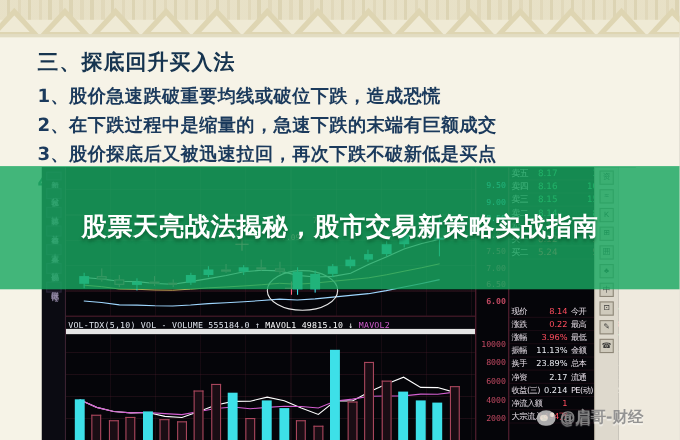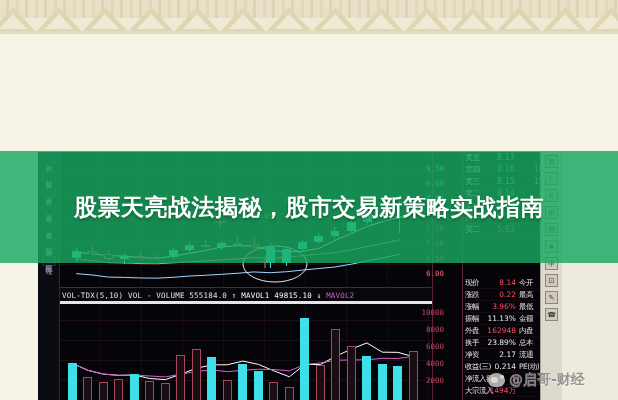--- a/index.html
+++ b/index.html
@@ -90,21 +90,21 @@
   }
   .vol-pane {
     position:absolute; left:0; top:152px; width:372px; height:96px;
     background:
       repeating-linear-gradient(0deg, transparent 0 19px, rgba(90,34,51,.28) 19px 20px),
       repeating-linear-gradient(90deg, transparent 0 40px, rgba(90,34,51,.20) 40px 41px),
       #050509;
   }
   .vol-header {
     position:absolute; left:0; top:136px; width:372px; height:16px;
-    background:#07070c; border-bottom:3px solid #e5e5e5;
+    background:#07070c; border-bottom:5px solid #e5e5e5;
     font-family:"DejaVu Sans Mono","Liberation Mono",monospace;
     font-size:7.5px; line-height:16px; color:#dfe4ec; white-space:nowrap;
     letter-spacing:.2px; padding-left:2px; overflow:hidden;
   }
   .vol-header .mv1 { color:#ffffff; }
   .vol-header .mv2 { color:#d45fd0; }
 
   .candle { position:absolute; bottom:0; }
   .candle .wick { position:absolute; left:50%; width:1px; margin-left:-0.5px; }
   .candle .body { position:absolute; left:0; width:100%; }
@@ -123,39 +123,39 @@
     position:absolute; font-family:"DejaVu Sans Mono","Liberation Mono",monospace;
     font-size:7px; color:#ff5f7a; white-space:nowrap;
   }
 
   
   .axis-col {
     position:absolute; left:394px; top:0; width:30px; height:248px;
     border-left:1px solid #5a2233; background:#050509;
   }
   .axis-col .ax {
-    position:absolute; right:18px;
+    position:absolute; right:2px;
     font-family:"DejaVu Sans Mono","Liberation Mono",monospace;
     font-size:7.5px; color:#c24a62; white-space:nowrap;
   }
   .axis-col .ax.up { color:#3de0e8; }
 
   
   .book {
     position:absolute; left:424px; top:0; width:116px; height:248px;
     background:#050509; border-left:1px solid #5a2233;
     font-family:"DejaVu Sans","Liberation Sans",sans-serif;
   }
   .book-row {
     position:relative; height:12px; line-height:12px; font-size:8px;
     display:flex; align-items:center; white-space:nowrap;
     border-bottom:1px solid rgba(90,34,51,.25);
   }
   .book-row .lbl { width:26px; color:#e7dfe8; padding-left:2px; letter-spacing:-.5px; }
-  .book-row .px  { width:34px; text-align:center; }
+  .book-row .px  { width:34px; text-align:left; }
   .book-row .qty { width:34px; text-align:right; padding-right:3px; }
   .ask .px, .ask .qty { color:#3ddc82; }
   .bid .px, .bid .qty { color:#ff4d5e; }
 
   .stat-table { position:absolute; left:0; top:125px; width:116px; }
   .stat-row {
     display:flex; height:12px; line-height:12px; font-size:7.5px;
     white-space:nowrap; border-bottom:1px solid rgba(90,34,51,.22);
   }
   .stat-row .k1 { width:24px; color:#e7dfe8; padding-left:2px; letter-spacing:-.5px; }
@@ -239,20 +239,27 @@
         <div class="tri" style="left: 358px;"></div>
         <div class="tri" style="left: 404px;"></div>
         <div class="tri" style="left: 450px;"></div>
         <div class="tri" style="left: 496px;"></div>
         <div class="tri" style="left: 542px;"></div>
         <div class="tri" style="left: 588px;"></div>
       </div>
     <div class="base-line"></div>
   </div>
 
+  <div class="note">
+    <div class="note-title">三、探底回升买入法</div>
+    <div class="note-line">1、股价急速跌破重要均线或破位下跌，造成恐慌</div>
+    <div class="note-line">2、在下跌过程中是缩量的，急速下跌的末端有巨额成交</div>
+    <div class="note-line">3、股价探底后又被迅速拉回，再次下跌不破新低是买点</div>
+    <div class="note-line faded">4、大盘处于类似情形就更加可靠</div>
+  </div>
 
   <div class="terminal">
 
     <div class="term-sidebar" id="termSidebar">
         <div class="sb-item">新闻</div>
         <div class="sb-item">分时走势</div>
         <div class="sb-item">技术分析</div>
         <div class="sb-item">基本资料</div>
         <div class="sb-item">大家来看</div>
         <div class="sb-item">筹码解密</div>
@@ -443,21 +450,21 @@
             <span class="px">8.13</span>
             <span class="qty">2314</span>
           </div>
           <div class="book-row bid">
             <span class="lbl">买一</span>
             <span class="px">8.12</span>
             <span class="qty">553</span>
           </div>
           <div class="book-row bid">
             <span class="lbl">买二</span>
-            <span class="px">5.63</span>
+            <span class="px">5.24</span>
             <span class="qty">580</span>
           </div>
         </div>
       <div class="stat-table" id="statRows">
           <div class="stat-row">
             <span class="k1">现价</span>
             <span class="v1 red">8.14</span>
             <span class="k2">今开</span>
             <span class="v2 green">7.77</span>
           </div>
@@ -471,26 +478,20 @@
             <span class="k1">涨幅</span>
             <span class="v1 red">3.96%</span>
             <span class="k2">最低</span>
             <span class="v2 green">7.70</span>
           </div>
           <div class="stat-row">
             <span class="k1">振幅</span>
             <span class="v1 white">11.13%</span>
             <span class="k2">金额</span>
             <span class="v2 green">2.49亿</span>
-          </div>
-          <div class="stat-row">
-            <span class="k1">外盘</span>
-            <span class="v1 red">162948</span>
-            <span class="k2">内盘</span>
-            <span class="v2 green">140298</span>
           </div>
           <div class="stat-row">
             <span class="k1">换手</span>
             <span class="v1 white">23.89%</span>
             <span class="k2">总本</span>
             <span class="v2 white">3.12亿</span>
           </div>
           <div class="stat-row">
             <span class="k1">净资</span>
             <span class="v1 white">2.17</span>

